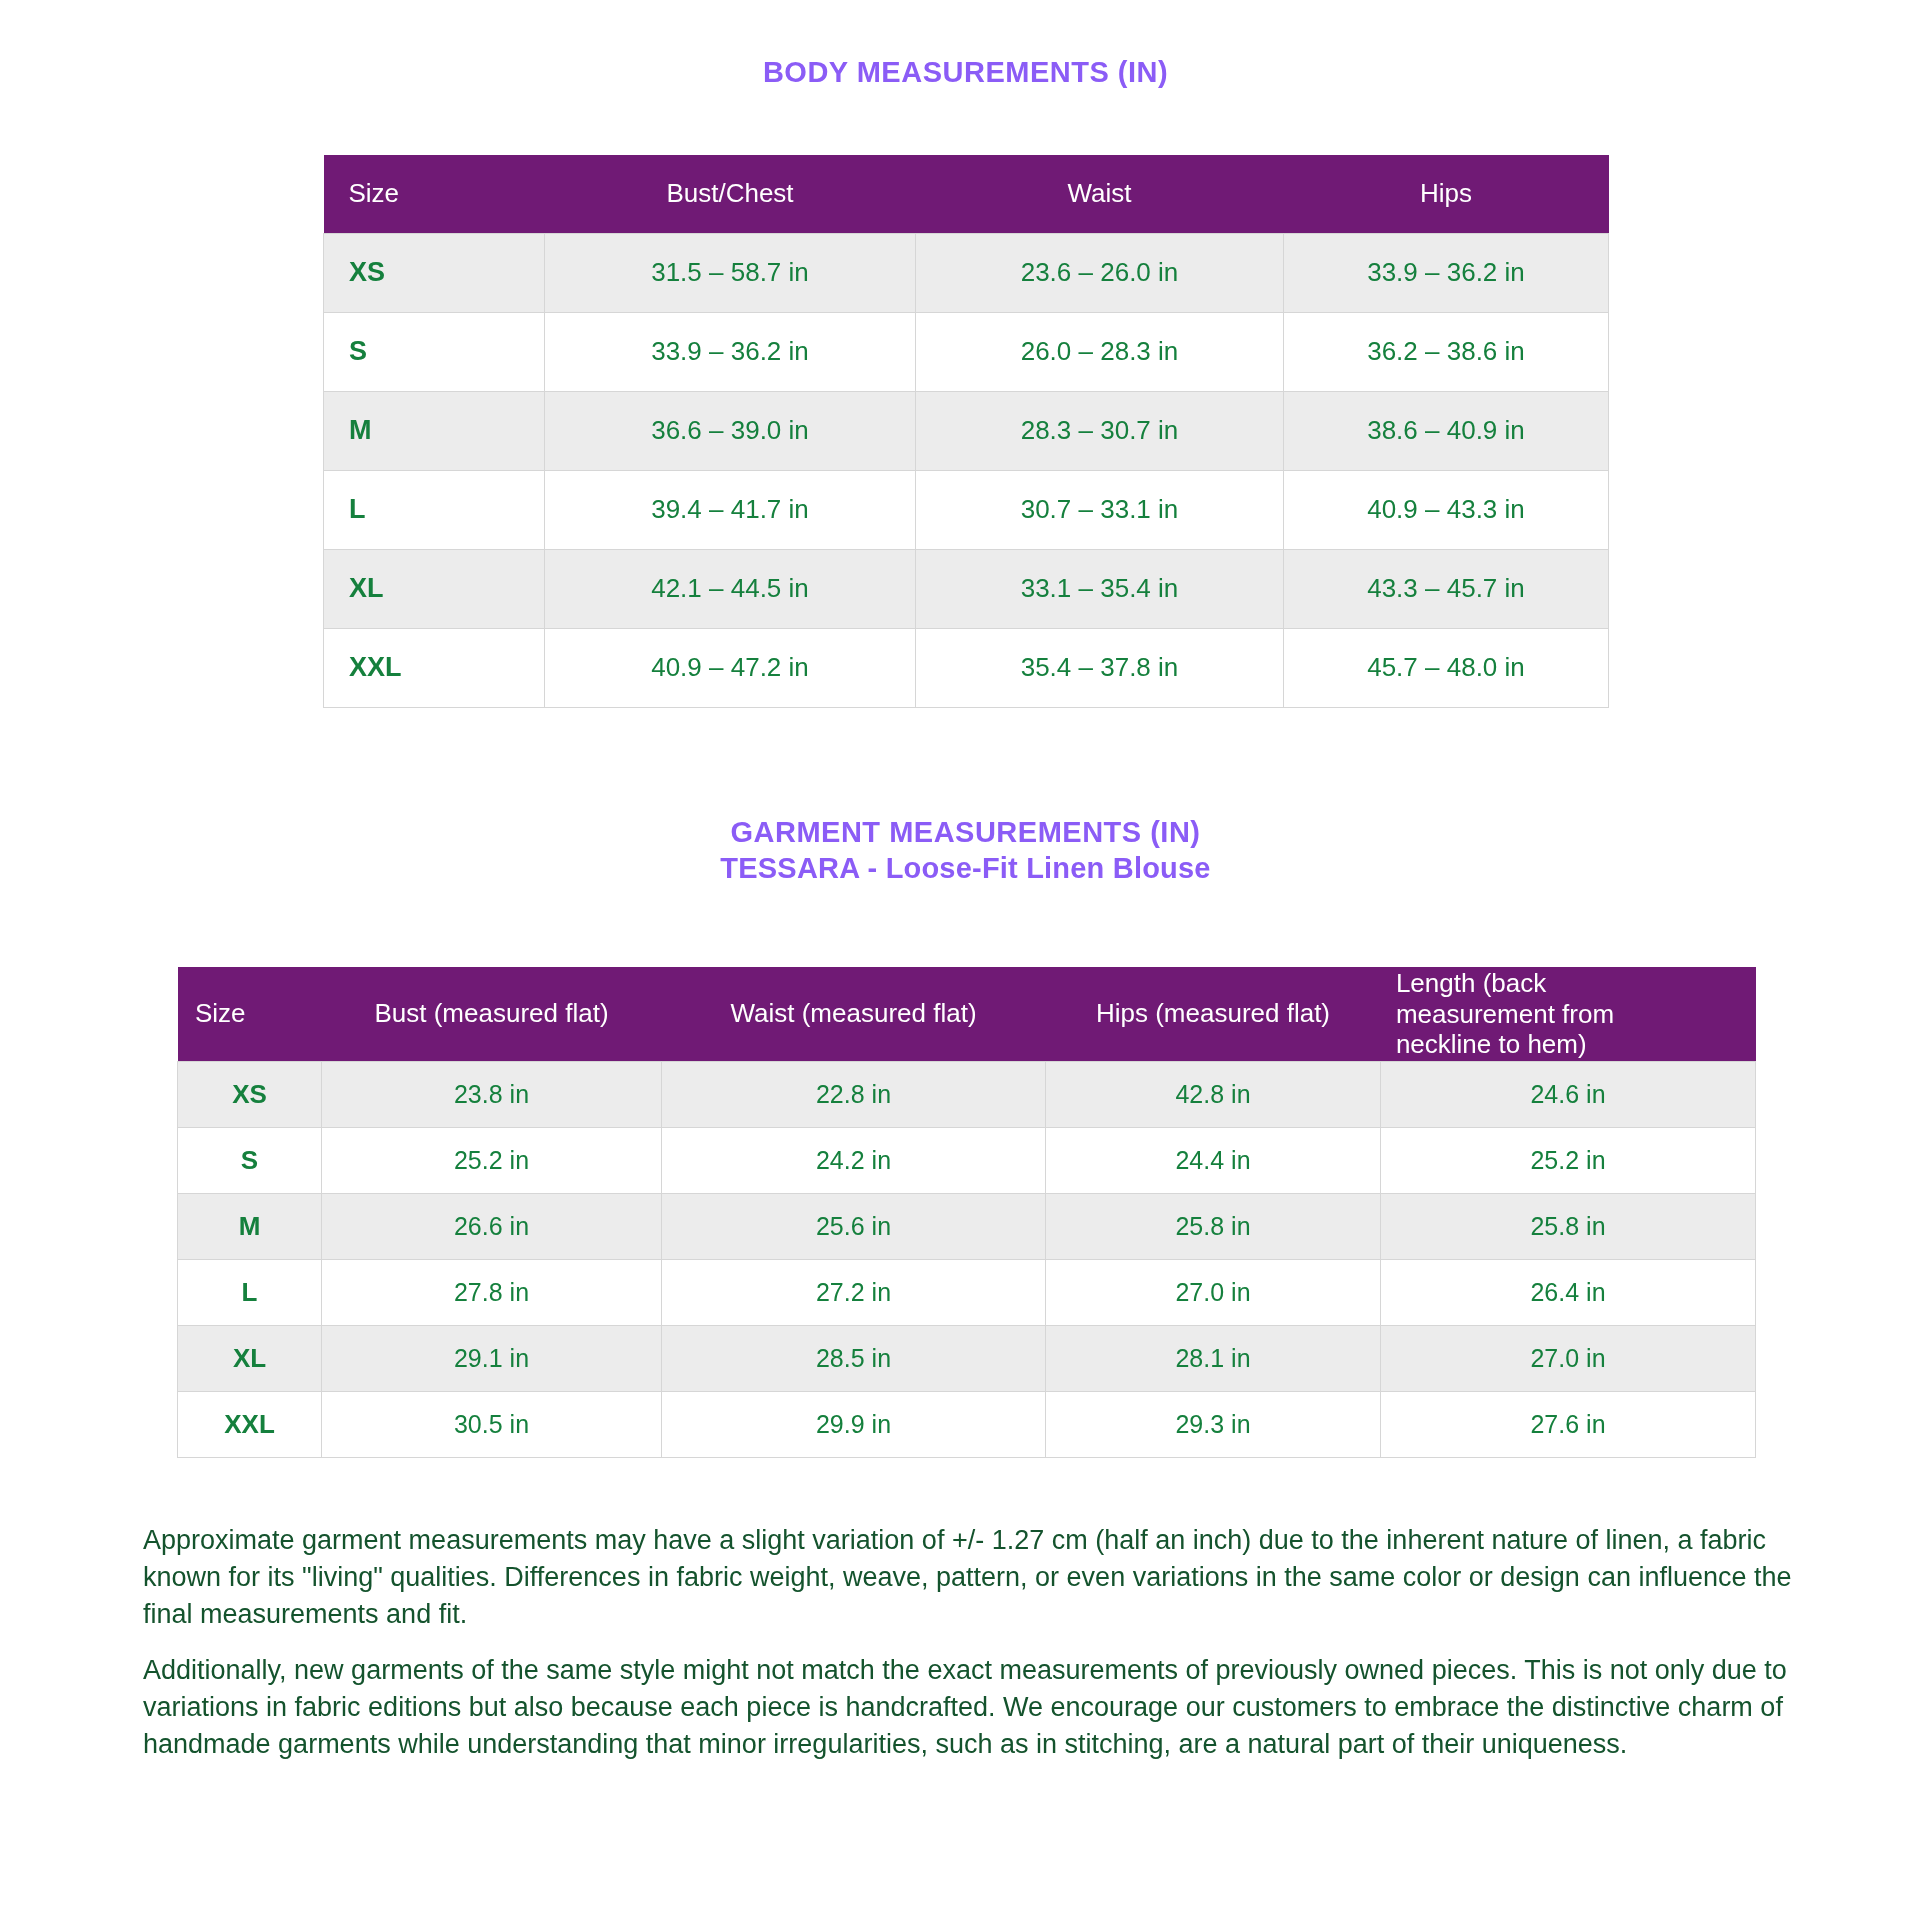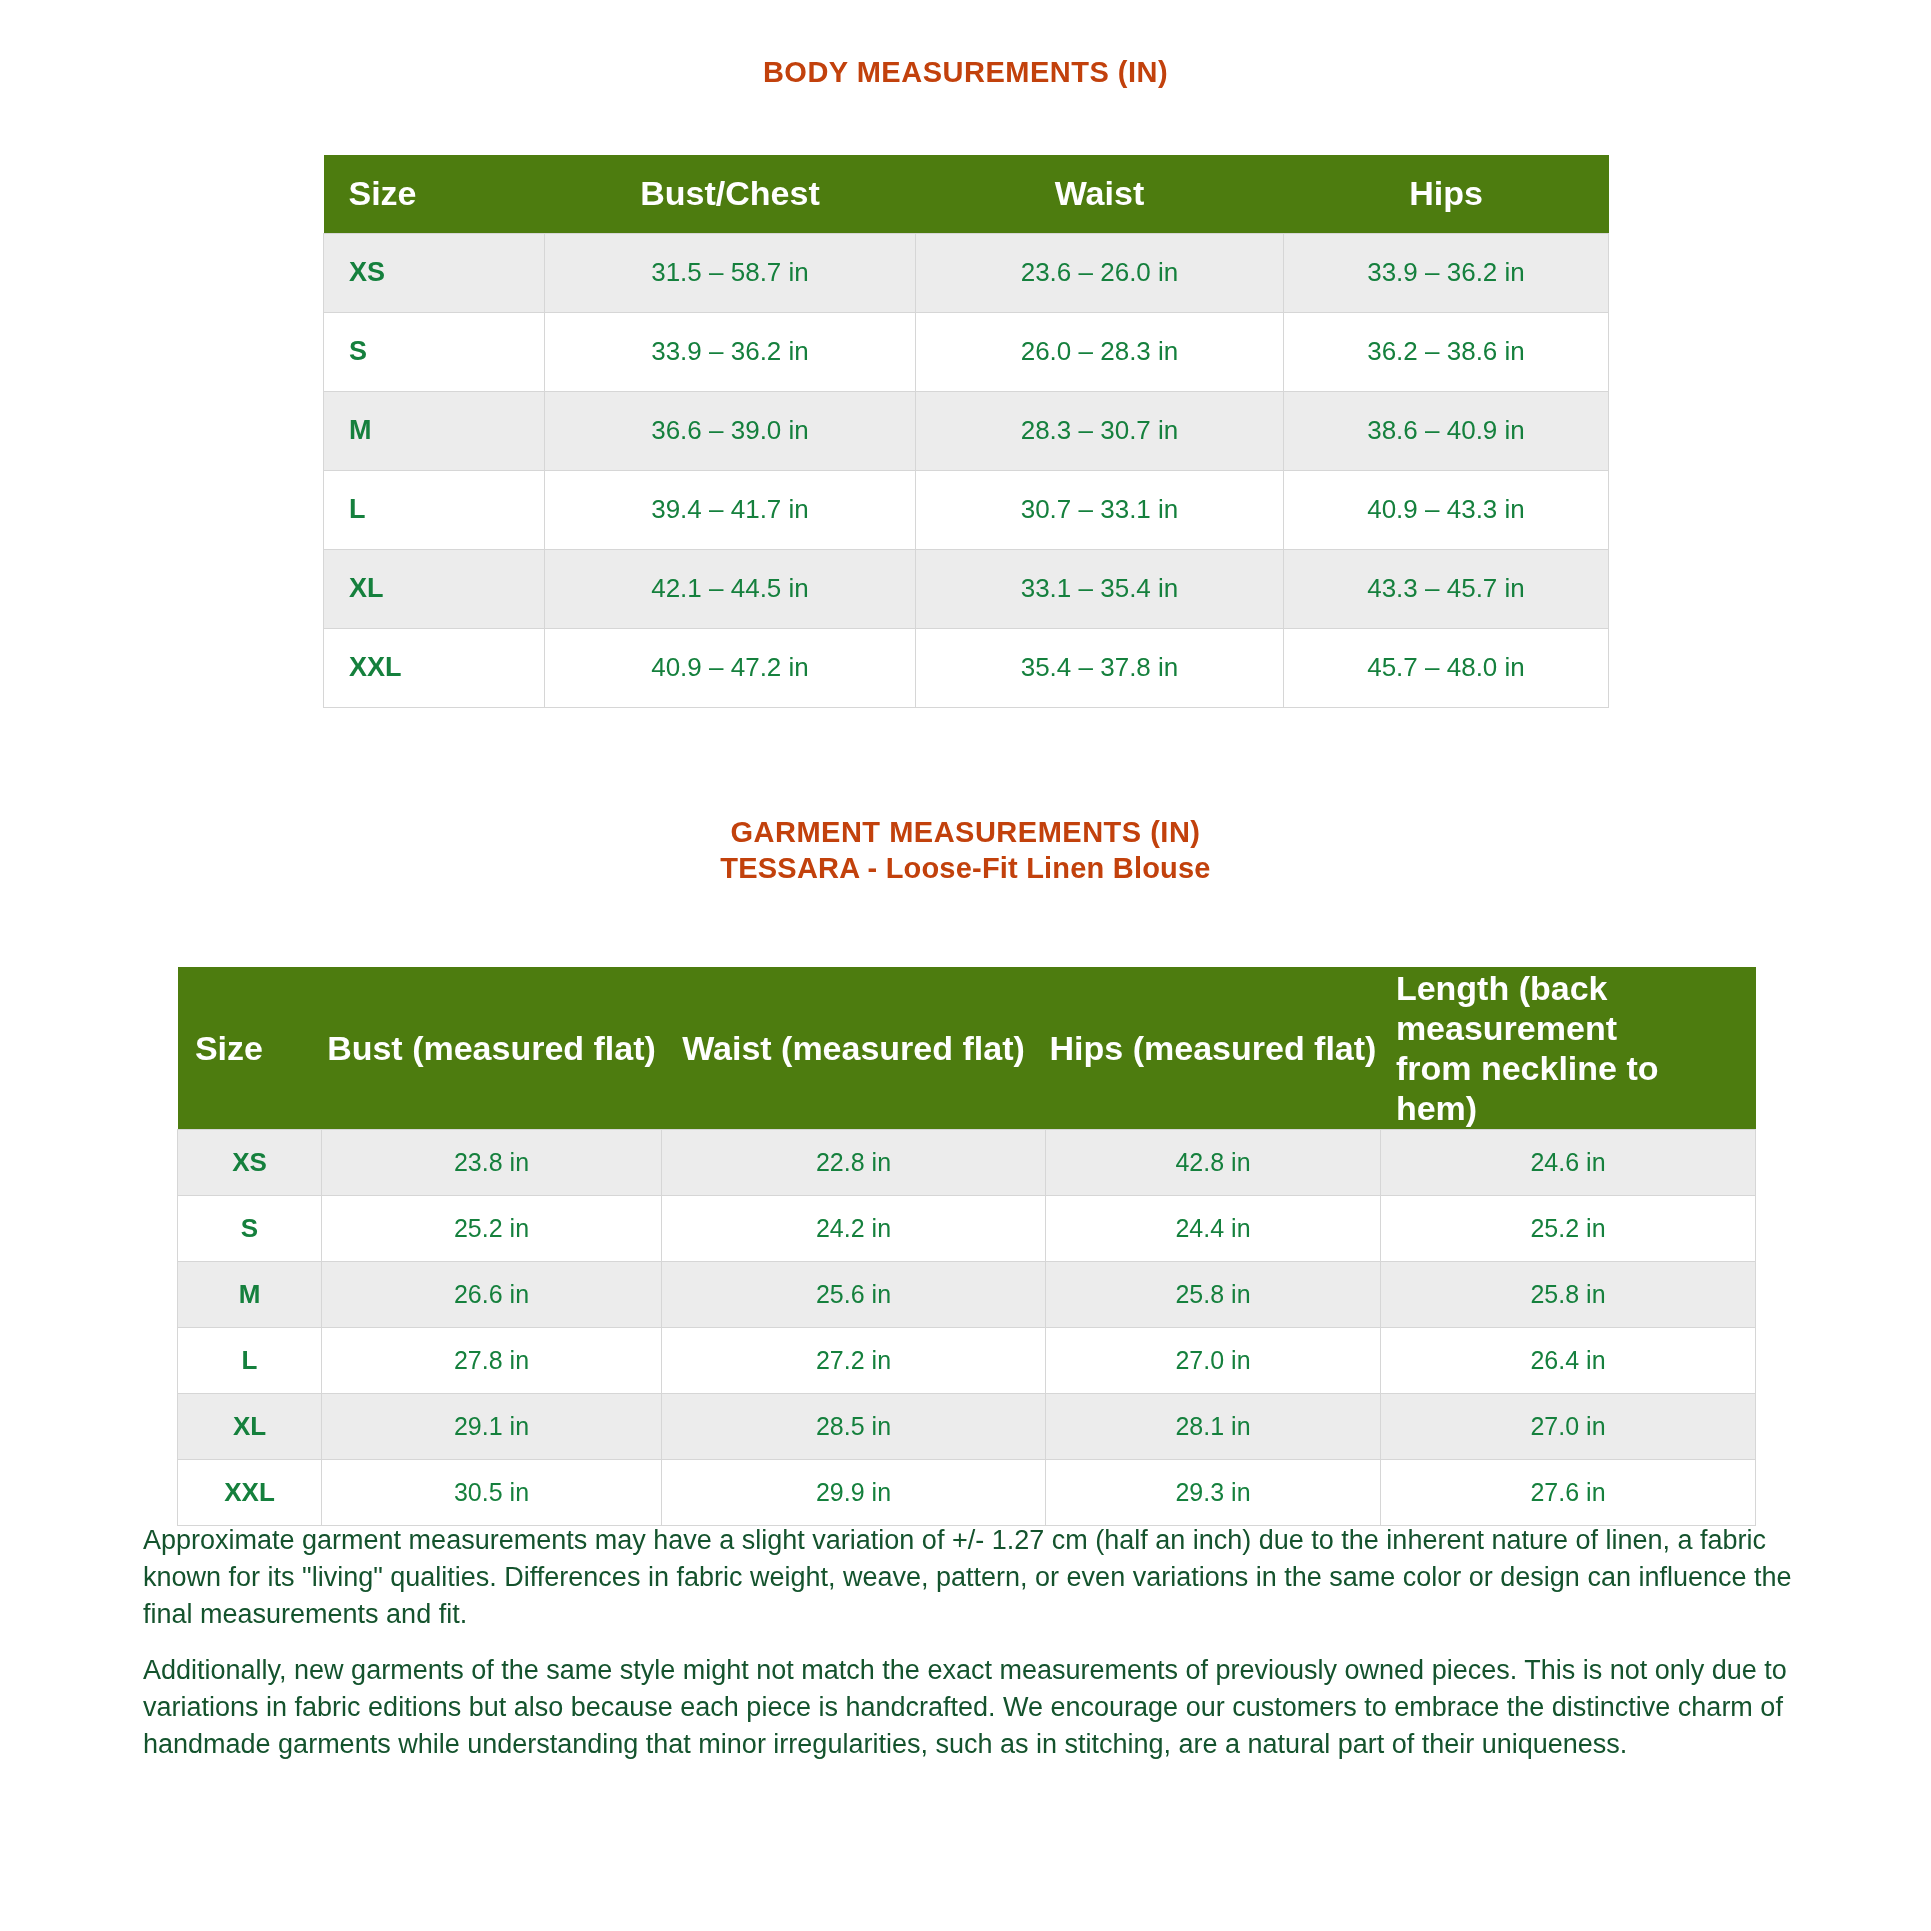--- a/index.html
+++ b/index.html
@@ -15,42 +15,42 @@
     overflow: hidden;
   }
 
   .section-title {
     position: absolute;
     left: 0;
     width: 1931px;
     text-align: center;
     font-size: 29px;
     font-weight: 700;
-    color: #c2410c;
+    color: #8b5cf6;
     letter-spacing: 0.5px;
   }
   #title-body { top: 56px; }
   #title-garment { top: 816px; }
   #title-product { top: 852px; letter-spacing: 0.2px; }
 
   .tbl-wrap { position: absolute; }
   #wrap-body-table { left: 323px; top: 155px; width: 1285px; }
   #wrap-garment-table { left: 177px; top: 967px; width: 1578px; }
 
   table {
     border-collapse: collapse;
     table-layout: fixed;
     width: 100%;
   }
 
   th {
-    background: #4d7c0f;
+    background: #701a75;
     color: #ffffff;
-    font-weight: 700;
-    font-size: 34px;
+    font-weight: 400;
+    font-size: 26px;
     text-align: center;
     vertical-align: middle;
     border: none;
     line-height: 1.2;
   }
   #body-table thead tr { height: 78px; }
   #garment-table thead tr { height: 90px; }
 
   td {
     border: 1.9px solid #d6d6d6;

